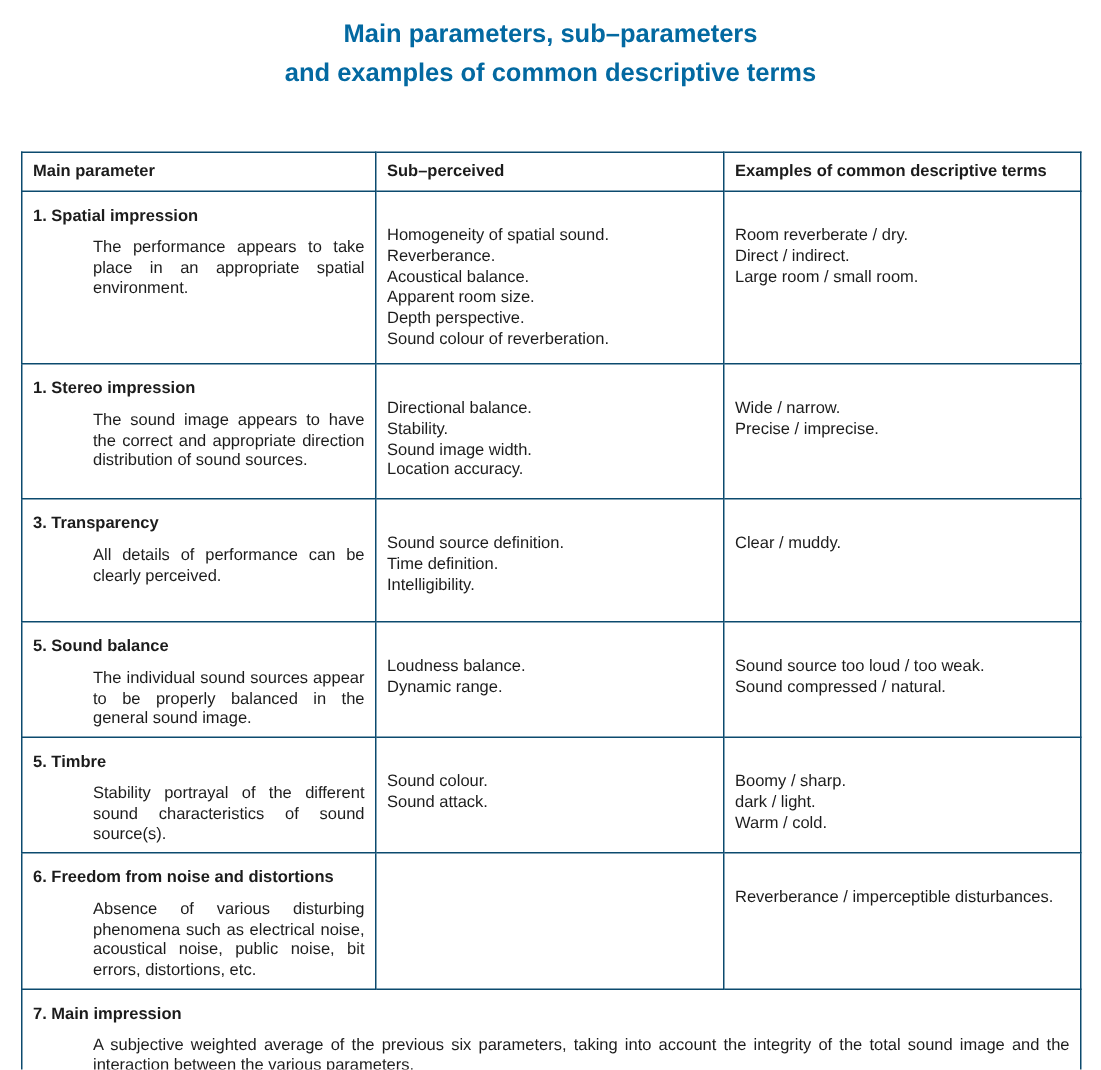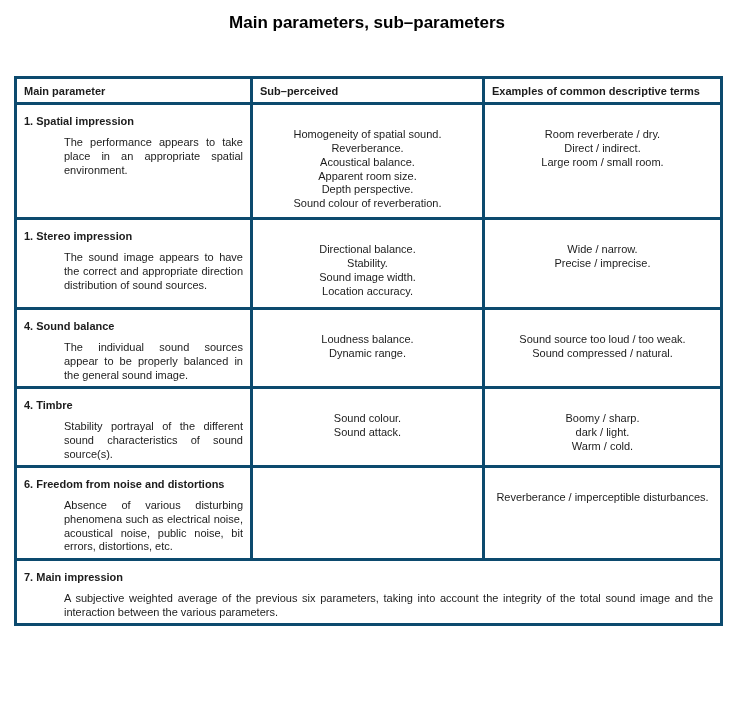--- a/index.html
+++ b/index.html
@@ -19,33 +19,33 @@
     width: 734px;
     height: 713px;
     padding: 6px 14px 0 14px;
   }
   .title {
     font-size: 17px;
     font-weight: bold;
     text-align: center;
     margin: 4px 0 0 0;
     line-height: 1.5;
-    color: #000000;
+    color: #0369a1;
   }
   table.params-table {
     border-collapse: collapse;
     table-layout: fixed;
     width: 706px;
     margin-top: 40px;
   }
   col.c1 { width: 236px; }
   col.c2 { width: 232px; }
   col.c3 { width: 238px; }
   th, td {
-    border: 3px solid #0c4a6e;
+    border: 1px solid #0c4a6e;
     vertical-align: top;
     box-sizing: border-box;
     padding: 4px 7px 4px 7px;
     font-size: 11px;
     line-height: 1.25;
   }
   th {
     text-align: left;
     font-weight: bold;
     height: 26px;
@@ -55,37 +55,37 @@
     font-weight: bold;
     margin: 6px 0 7px 0;
   }
   .param-desc {
     text-align: justify;
     margin-left: 40px;
   }
   .cell-lines {
     white-space: pre-line;
     padding-top: 19px;
-    text-align: center;
   }
   tbody tr.r1 td { height: 115px; }
   tbody tr.r2 td { height: 90px;  }
   tbody tr.r3 td { height: 82px;  }
   tbody tr.r4 td { height: 70px;  }
   tbody tr.r5 td { height: 75px;  }
   tbody tr.r6 td { height: 85px;  }
   tbody tr.r7 td { height: 62px;  }
 </style>
 </head>
 <body>
 
 <div class="page">
 
   <h1 class="title">
     <span>Main parameters, sub–parameters</span><br>
+    <span>and examples of common descriptive terms</span>
   </h1>
 
   <table class="params-table">
     <colgroup>
       <col class="c1">
         <col class="c2">
         <col class="c3">
     </colgroup>
     <thead>
       <tr>
@@ -126,39 +126,53 @@
 Stability.
 Sound image width.
 Location accuracy.</div>
         </td>
         <td>
           <div class="cell-lines">Wide / narrow.
 Precise / imprecise.</div>
         </td>
       </tr>
 
+      <tr class="r3">
+        <td>
+          <div class="param-title">3. Transparency</div>
+          <div class="param-desc">All details of performance can be clearly perceived.</div>
+        </td>
+        <td>
+          <div class="cell-lines">Sound source definition.
+Time definition.
+Intelligibility.</div>
+        </td>
+        <td>
+          <div class="cell-lines">Clear / muddy.</div>
+        </td>
+      </tr>
 
       <tr class="r4">
         <td>
-          <div class="param-title">4. Sound balance</div>
+          <div class="param-title">5. Sound balance</div>
           <div class="param-desc">The individual sound sources appear to be properly balanced in the general sound image.</div>
         </td>
         <td>
           <div class="cell-lines">Loudness balance.
 Dynamic range.</div>
         </td>
         <td>
           <div class="cell-lines">Sound source too loud / too weak.
 Sound compressed / natural.</div>
         </td>
       </tr>
 
       <tr class="r5">
         <td>
-          <div class="param-title">4. Timbre</div>
+          <div class="param-title">5. Timbre</div>
           <div class="param-desc">Stability portrayal of the different sound characteristics of sound source(s).</div>
         </td>
         <td>
           <div class="cell-lines">Sound colour.
 Sound attack.</div>
         </td>
         <td>
           <div class="cell-lines">Boomy / sharp.
 dark / light.
 Warm / cold.</div>

